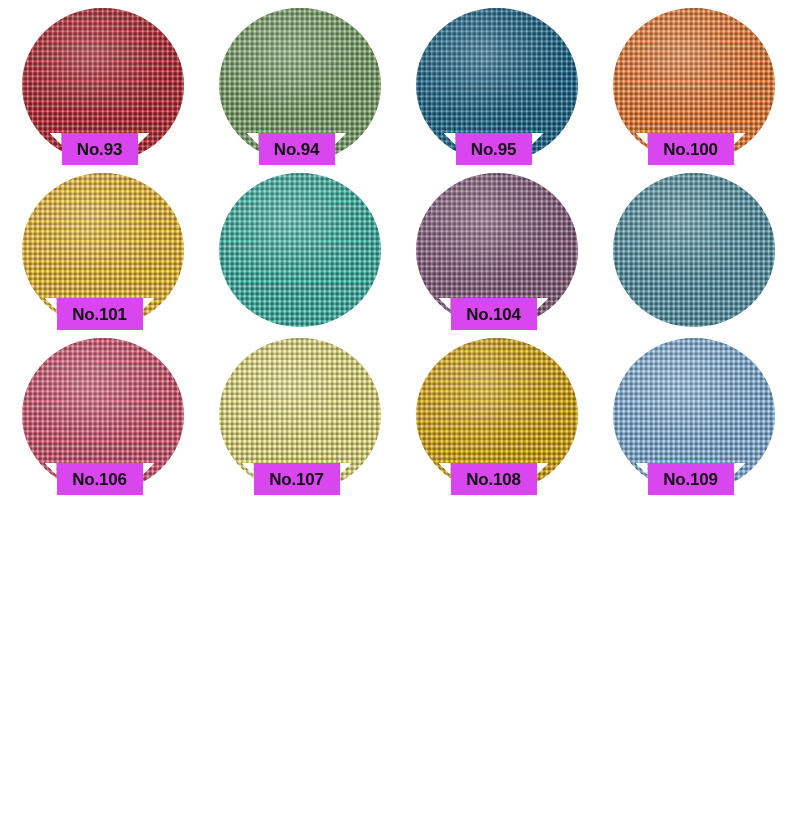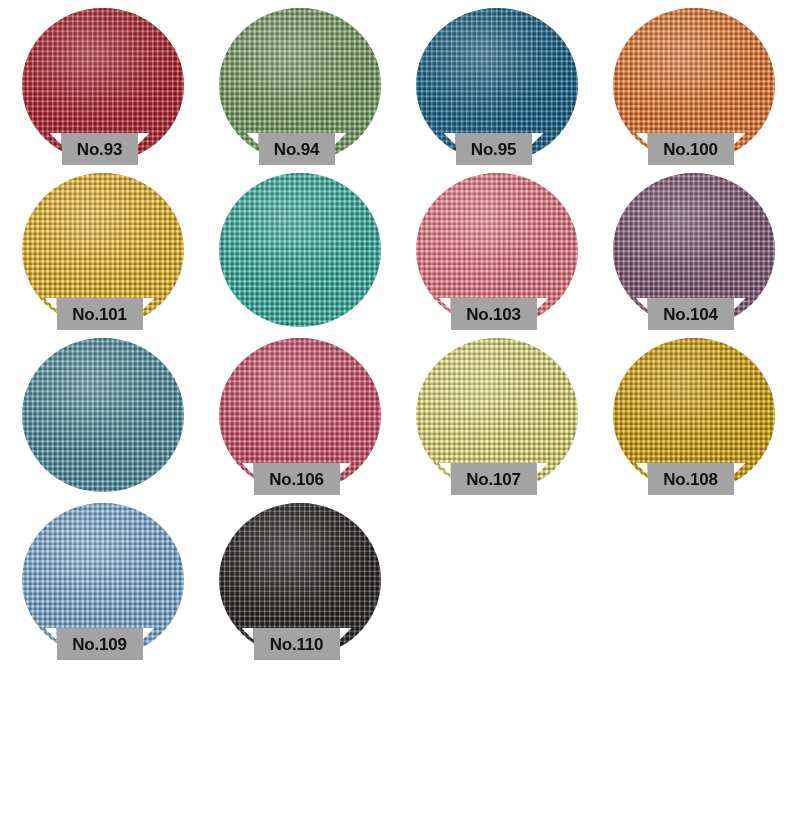--- a/index.html
+++ b/index.html
@@ -106,21 +106,21 @@
         rgba(0,0,0,0.20) 100%);
   }
 
   
   .label-band {
     position: absolute;
     left: 50%;
     transform: translateX(-50%);
     bottom: 0px;
     height: 32px;
-    background: #a3a3a3;
+    background: #d946ef;
     display: flex;
     align-items: center;
     justify-content: center;
   }
   
   .label-band::before,
   .label-band::after {
     content: "";
     position: absolute;
     top: 0;
@@ -201,29 +201,20 @@
         <span class="label-text">No.101</span>
       </div>
     </div>
     <div class="swatch">
       <div class="disc" style="background-color: rgb(69, 189, 174);">
         <div class="weave"></div>
         <div class="shade"></div>
       </div>
     </div>
     <div class="swatch">
-      <div class="disc" style="background-color: rgb(247, 134, 145);">
-        <div class="weave"></div>
-        <div class="shade"></div>
-      </div>
-      <div class="label-band band-w3">
-        <span class="label-text">No.103</span>
-      </div>
-    </div>
-    <div class="swatch">
       <div class="disc" style="background-color: rgb(142, 101, 132);">
         <div class="weave"></div>
         <div class="shade"></div>
       </div>
       <div class="label-band band-w3">
         <span class="label-text">No.104</span>
       </div>
     </div>
     <div class="swatch">
       <div class="disc" style="background-color: rgb(95, 159, 176);">
@@ -260,22 +251,13 @@
     </div>
     <div class="swatch">
       <div class="disc" style="background-color: rgb(140, 188, 228);">
         <div class="weave"></div>
         <div class="shade"></div>
       </div>
       <div class="label-band band-w3">
         <span class="label-text">No.109</span>
       </div>
     </div>
-    <div class="swatch">
-      <div class="disc" style="background-color: rgb(47, 43, 42);">
-        <div class="weave"></div>
-        <div class="shade"></div>
-      </div>
-      <div class="label-band band-w3">
-        <span class="label-text">No.110</span>
-      </div>
-    </div>
   </div>
 
 </body></html>

